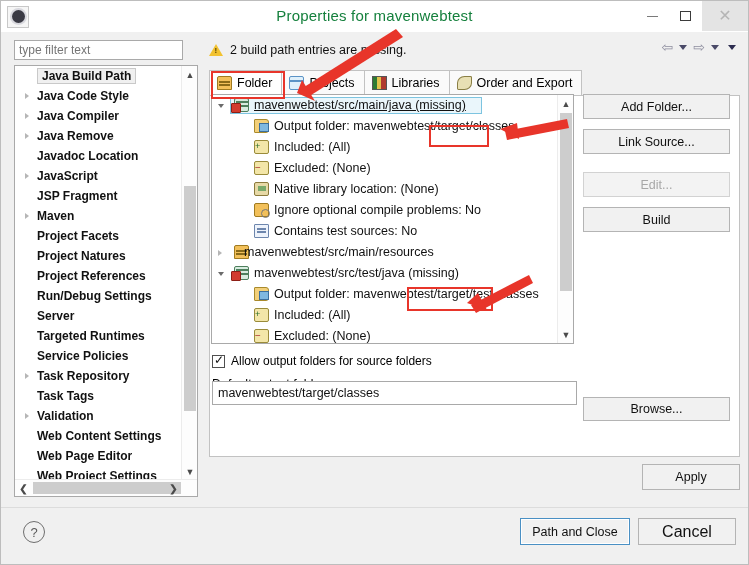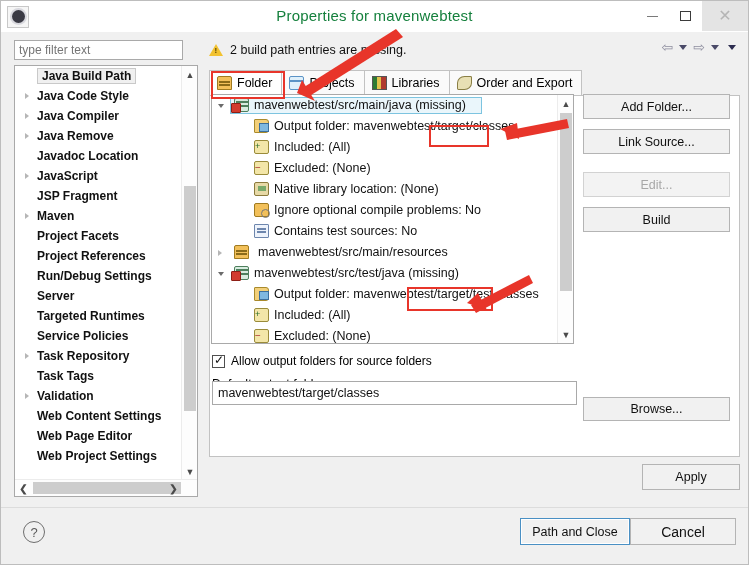--- a/index.html
+++ b/index.html
@@ -308,23 +308,23 @@
     display: flex; align-items: center; justify-content: center;
     font-size: 13px; color: #5a5a5a; background: transparent;
   }
   #apply-close-btn {
     position: absolute; right: 118px; top: 10px; width: 110px; height: 27px;
     border: 1px solid #4a90c4; background: #f1f1f1;
     font-family: "Liberation Sans", sans-serif; font-size: 12.5px; color: #111;
     box-shadow: inset 0 0 0 1px #ffffff;
   }
   #cancel-btn {
-    position: absolute; right: 12px; top: 10px; width: 106px; height: 27px;
+    position: absolute; right: 12px; top: 10px; width: 98px; height: 27px;
     border: 1px solid #b4b4b4; background: #f1f1f1;
-    font-family: "Liberation Sans", sans-serif; font-size: 14px; color: #111;
+    font-family: "Liberation Sans", sans-serif; font-size: 16px; color: #111;
   }
 
   
   .ann-box {
     position: absolute; border: 2.5px solid #e8352a; pointer-events: none;
   }
   .ann-arrow { position: absolute; pointer-events: none; }
 </style>
 </head>
 <body>
@@ -355,20 +355,21 @@
       <div id="left-tree">
           <div class="ltitem"><span style="background: rgb(240, 240, 240); border: 1px solid rgb(201, 201, 201); padding: 0px 4px;">Java Build Path</span></div>
           <div class="ltitem"><span class="ltarrow"></span><span>Java Code Style</span></div>
           <div class="ltitem"><span class="ltarrow"></span><span>Java Compiler</span></div>
           <div class="ltitem"><span class="ltarrow"></span><span>Java Remove</span></div>
           <div class="ltitem"><span>Javadoc Location</span></div>
           <div class="ltitem"><span class="ltarrow"></span><span>JavaScript</span></div>
           <div class="ltitem"><span>JSP Fragment</span></div>
           <div class="ltitem"><span class="ltarrow"></span><span>Maven</span></div>
           <div class="ltitem"><span>Project Facets</span></div>
+          <div class="ltitem"><span>Project Natures</span></div>
           <div class="ltitem"><span>Project References</span></div>
           <div class="ltitem"><span>Run/Debug Settings</span></div>
           <div class="ltitem"><span>Server</span></div>
           <div class="ltitem"><span>Targeted Runtimes</span></div>
           <div class="ltitem"><span>Service Policies</span></div>
           <div class="ltitem"><span class="ltarrow"></span><span>Task Repository</span></div>
           <div class="ltitem"><span>Task Tags</span></div>
           <div class="ltitem"><span class="ltarrow"></span><span>Validation</span></div>
           <div class="ltitem"><span>Web Content Settings</span></div>
           <div class="ltitem"><span>Web Page Editor</span></div>
@@ -422,21 +423,21 @@
 
       <div id="group-box"></div>
       <div id="panel-label">Source folders on build path:</div>
 
       <div id="src-tree-box">
         <div id="src-tree">
             <div class="row">
               <span class="twist open" style="left: 6px;"></span>
               <span class="sel-outline" style="left: 18px; width: 252px;"></span>
               <span class="ricon ic-pkgroot ic-err" style="left: 22px;"></span>
-              <span class="rtext" style="left: 42px;">mavenwebtest/src/main/java (missing)</span>
+              <span class="rtext" style="left: 42px; text-decoration: underline;">mavenwebtest/src/main/java (missing)</span>
             </div>
             <div class="row">
               <span class="ricon ic-folderout" style="left: 42px;"></span>
               <span class="rtext" style="left: 62px;">Output folder: mavenwebtest/target/classes</span>
             </div>
             <div class="row">
               <span class="ricon ic-incl" style="left: 42px;"></span>
               <span class="rtext" style="left: 62px;">Included: (All)</span>
             </div>
             <div class="row">
@@ -451,21 +452,21 @@
               <span class="ricon ic-ignore" style="left: 42px;"></span>
               <span class="rtext" style="left: 62px;">Ignore optional compile problems: No</span>
             </div>
             <div class="row">
               <span class="ricon ic-test" style="left: 42px;"></span>
               <span class="rtext" style="left: 62px;">Contains test sources: No</span>
             </div>
             <div class="row">
               <span class="twist closed" style="left: 6px;"></span>
               <span class="ricon ic-pkgfolder" style="left: 22px;"></span>
-              <span class="rtext" style="left: 46px;">mavenwebtest/src/main/resources</span>
+              <span class="rtext" style="left: 32px;">mavenwebtest/src/main/resources</span>
             </div>
             <div class="row">
               <span class="twist open" style="left: 6px;"></span>
               <span class="ricon ic-pkgroot ic-err" style="left: 22px;"></span>
               <span class="rtext" style="left: 42px;">mavenwebtest/src/test/java (missing)</span>
             </div>
             <div class="row">
               <span class="ricon ic-folderout" style="left: 42px;"></span>
               <span class="rtext" style="left: 62px;">Output folder: mavenwebtest/target/test-classes</span>
             </div>

